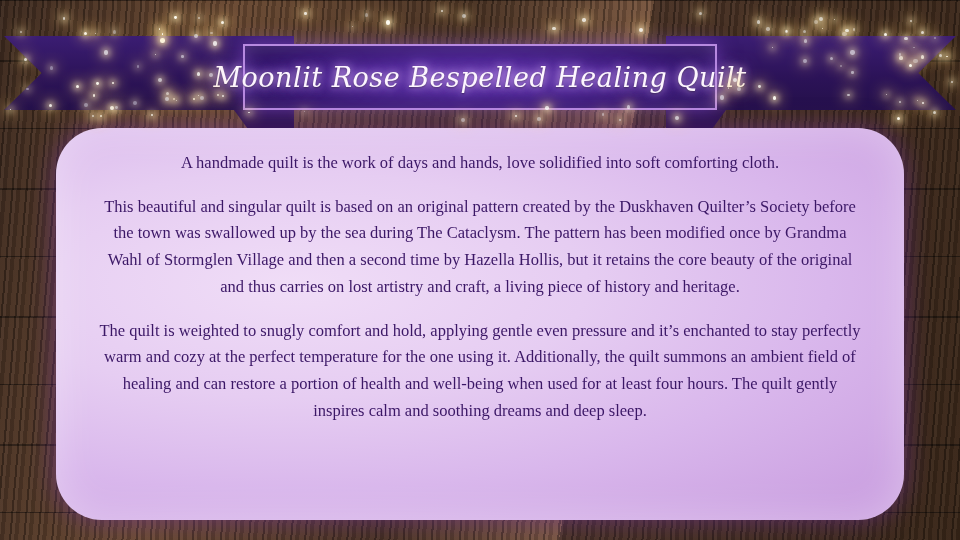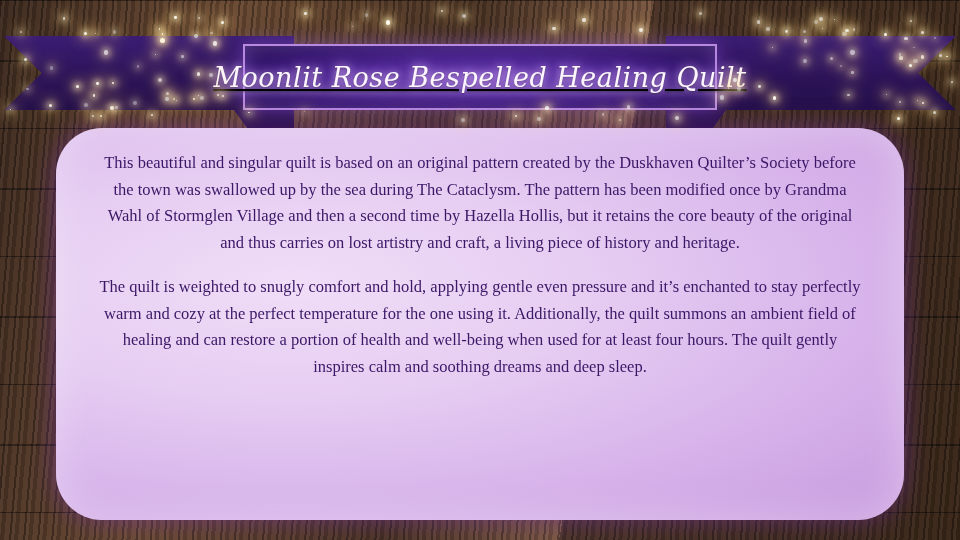--- a/index.html
+++ b/index.html
@@ -86,21 +86,20 @@
     width: 474px;
     height: 66px;
     background:
       radial-gradient(ellipse at 50% 50%, #6a3fae 0%, #4a2490 38%, #301368 72%, #24104f 100%);
     border: 2px solid #b78ae0;
     box-sizing: border-box;
     box-shadow: 0 0 18px rgba(150,90,220,0.55), inset 0 0 22px rgba(190,140,255,0.35);
     display: flex;
     align-items: center;
     justify-content: center;
-    text-decoration: underline;
   }
   .banner-title {
     font-family: "DejaVu Serif", serif;
     font-style: italic;
     font-size: 27px;
     letter-spacing: 0.5px;
     color: #fdf6ff;
     text-shadow: 0 0 8px rgba(235,200,255,0.9), 0 0 18px rgba(180,120,255,0.8), 0 1px 2px rgba(0,0,0,0.6);
     white-space: nowrap;
   }
@@ -161,20 +160,21 @@
     <div class="ribbon-tail left"></div>
     <div class="ribbon-tail right"></div>
     <div class="ribbon-fold left"></div>
     <div class="ribbon-fold right"></div>
     <div class="banner-center">
       <div class="banner-title">Moonlit Rose Bespelled Healing Quilt</div>
     </div>
   </div>
 
   <div class="card">
+    <p class="para">A handmade quilt is the work of days and hands, love solidified into soft comforting cloth.</p>
     <p class="para">This beautiful and singular quilt is based on an original pattern created by the Duskhaven Quilter’s Society before the town was swallowed up by the sea during The Cataclysm. The pattern has been modified once by Grandma Wahl of Stormglen Village and then a second time by Hazella Hollis, but it retains the core beauty of the original and thus carries on lost artistry and craft, a living piece of history and heritage.</p>
     <p class="para">The quilt is weighted to snugly comfort and hold, applying gentle even pressure and it’s enchanted to stay perfectly warm and cozy at the perfect temperature for the one using it. Additionally, the quilt summons an ambient field of healing and can restore a portion of health and well-being when used for at least four hours. The quilt gently inspires calm and soothing dreams and deep sleep.</p>
   </div>
 
   <div id="sparkle-layer">
       <div class="sparkle" style="width: 1.9px; height: 1.9px; left: 19.8px; top: 31.2px; opacity: 0.61;"></div>
       <div class="sparkle" style="width: 3px; height: 3px; left: 23.5px; top: 58.3px; opacity: 0.84;"></div>
       <div class="sparkle" style="width: 1.9px; height: 1.9px; left: 99.9px; top: 114.7px; opacity: 0.85;"></div>
       <div class="sparkle" style="width: 4px; height: 4px; left: 109.7px; top: 106.4px; opacity: 0.91;"></div>
       <div class="sparkle" style="width: 4.5px; height: 4.5px; left: 160.4px; top: 38px; opacity: 0.99;"></div>

